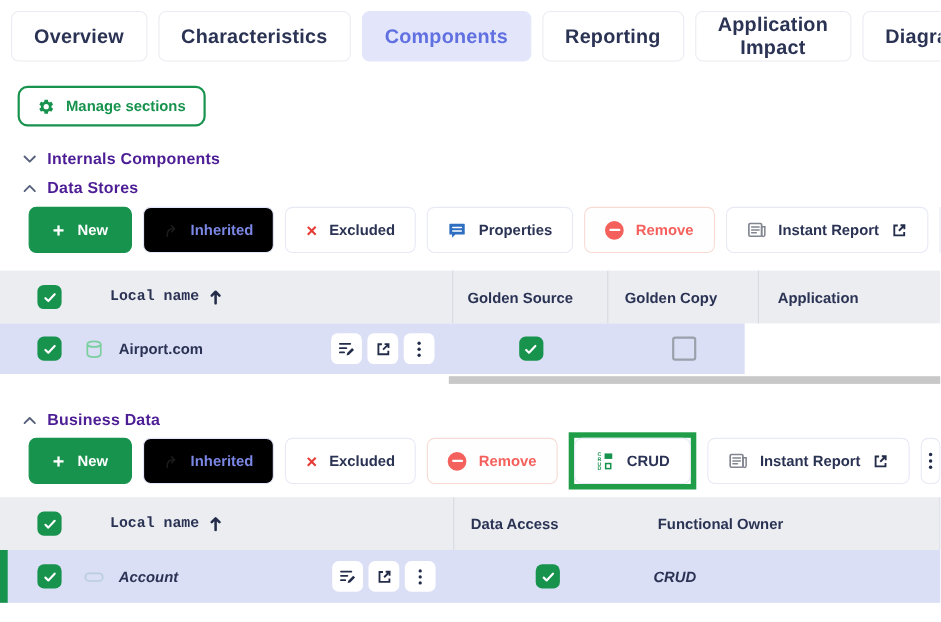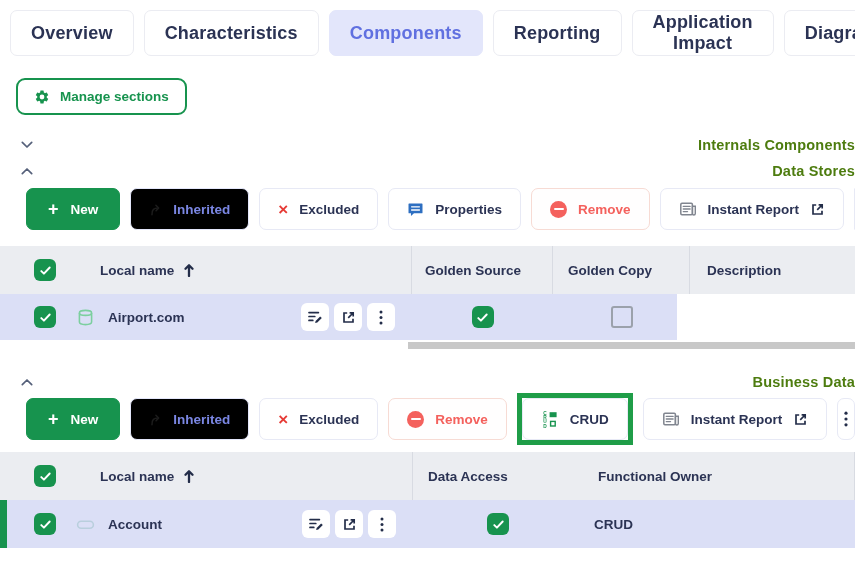--- a/index.html
+++ b/index.html
@@ -21,22 +21,22 @@
   .tab.gear-tab{width:56px;padding:0;color:#243253;}
 
   
   .manage{
     margin:22px 0 0 16px;height:37px;display:inline-flex;align-items:center;gap:10px;
     padding:0 16px;background:#fff;border:2px solid #17934e;border-radius:9px;
     color:#17934e;font-family:inherit;font-size:13.5px;font-weight:700;cursor:pointer;
   }
 
   
-  .section-head{display:flex;align-items:center;gap:24px;margin-left:21px;
-    font-size:14.5px;font-weight:700;color:#4d7c0f;letter-spacing:.2px;justify-content:space-between;}
+  .section-head{display:flex;align-items:center;gap:10px;margin-left:21px;
+    font-size:14.5px;font-weight:700;color:#4c1d95;letter-spacing:.2px;}
   .section-head .chev{color:#55607a;}
   .chev-up svg{transform:rotate(180deg);}
   .internals-head{margin-top:22px;}
   .ds-head{margin-top:10px;}
   .bd-head{margin-top:25px;}
 
   
   .toolbar{display:flex;align-items:center;gap:10px;margin-left:26px;}
   .ds-toolbar{margin-top:9px;}
   .bd-toolbar{margin-top:3px;}
@@ -62,27 +62,27 @@
 
   
   .grid-head{display:grid;height:48px;background:#ebedf1;align-items:stretch;width:855px;}
   .ds-cols{grid-template-columns:412px 141px 137px 1fr;}
   .bd-cols{grid-template-columns:413px 170px 1fr;}
   .bd-row-cols{grid-template-columns:406px 170px 1fr;}
   .hcell{display:flex;align-items:center;}
   .hcell.bordered{border-right:1px solid #d8dbe2;}
   .hlabel{font-size:13.5px;font-weight:700;color:#2b3354;}
   .hcell-name{padding-left:34px;gap:44px;}
-  .namegrp{display:inline-flex;gap:10px;color:#232d49;cursor:pointer;}
+  .namegrp{display:inline-flex;gap:10px;color:#232d49;cursor:pointer;font-family:Liberation Mono, monospace;}
   .ds-thead{margin-top:16px;}
   .bd-thead{margin-top:7px;}
 
   .grid-row{display:grid;background:#dbdff6;align-items:center;width:677px;}
   .ds-row{height:46px;grid-template-columns:412px 141px 137px 1fr;}
-  .bd-row{height:48px;border-left:7px solid #17934e;width:848px;}
+  .bd-row{height:48px;border-left:7px solid #17934e;width:848px;font-style:italic;}
   .cell-name{display:flex;align-items:center;height:100%;padding-left:34px;}
   .bd-row .cell-name{padding-left:27px;}
   .row-entity-icon{margin-left:19px;}
   .row-name{margin-left:12px;font-size:13.5px;font-weight:700;color:#2b3354;}
   .actions{margin-left:auto;margin-right:17px;display:flex;gap:5px;}
   .act{width:28px;height:28px;border-radius:6px;background:#fff;border:none;display:flex;align-items:center;justify-content:center;color:#232d49;cursor:pointer;padding:0;}
   .center-cell{display:flex;justify-content:center;align-items:center;}
   .text-cell{font-size:13.5px;font-weight:700;color:#2b3354;padding-left:11px;}
   .db-icon{color:#7ccf9f;}
   .pill-icon{color:#b9cfdd;}
@@ -268,21 +268,21 @@
           </span>
       </span>
     </div>
     <div class="hcell bordered" style="padding-left:13px">
       <span class="hlabel">Golden Source</span>
     </div>
     <div class="hcell bordered" style="padding-left:15px">
       <span class="hlabel">Golden Copy</span>
     </div>
     <div class="hcell" style="padding-left:17px">
-      <span class="hlabel">Description</span>
+      <span class="hlabel">Application</span>
     </div>
   </div>
 
   <div class="grid-row ds-row">
     <div class="cell-name">
       <span class="cb">
           <svg width="15" height="15">
             <use href="#ic-check"></use>
           </svg>
         </span>

